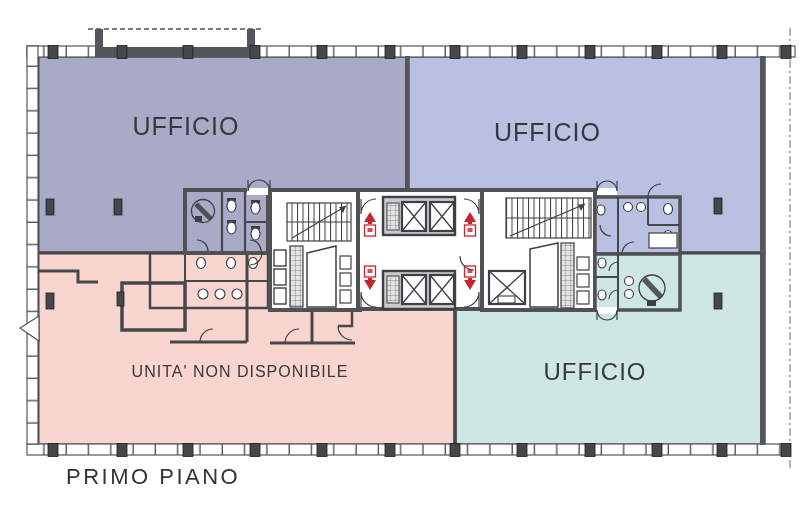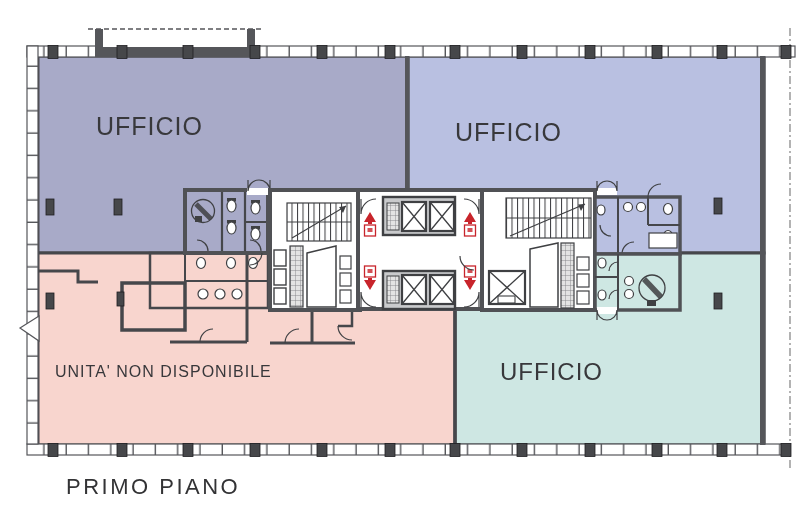--- a/index.html
+++ b/index.html
@@ -2,29 +2,29 @@
 <html><head>
 <meta charset="utf-8">
 <style>
   html,body{margin:0;padding:0;background:#ffffff;}
   .plan-wrap{
     position:relative;width:800px;height:519px;background:#ffffff;
     font-family:"Liberation Sans", sans-serif;overflow:hidden;
   }
   .plan-svg{position:absolute;left:0;top:0;}
   .zone-label{
-    position:absolute;color:#38383b;text-align:left;
+    position:absolute;color:#38383b;text-align:center;
     font-weight:400;letter-spacing:1px;white-space:nowrap;
   }
   .lbl-1{left:96px;top:112px;width:180px;font-size:25px;}
   .lbl-2{left:455px;top:118px;width:185px;font-size:25px;}
   .lbl-3{left:55px;top:363px;width:370px;font-size:16px;}
   .lbl-4{left:500px;top:358px;width:190px;font-size:24px;}
   .plan-title{
-    position:absolute;left:66px;top:474px;color:#333335;
+    position:absolute;left:66px;top:464px;color:#333335;
     font-size:22px;letter-spacing:2.5px;white-space:nowrap;
   }
   .red{fill:#c8242b;}
 </style>
 </head>
 <body>
 
 <div class="plan-wrap">
 
 <svg class="plan-svg" width="800" height="519" viewBox="0 0 800 519">

